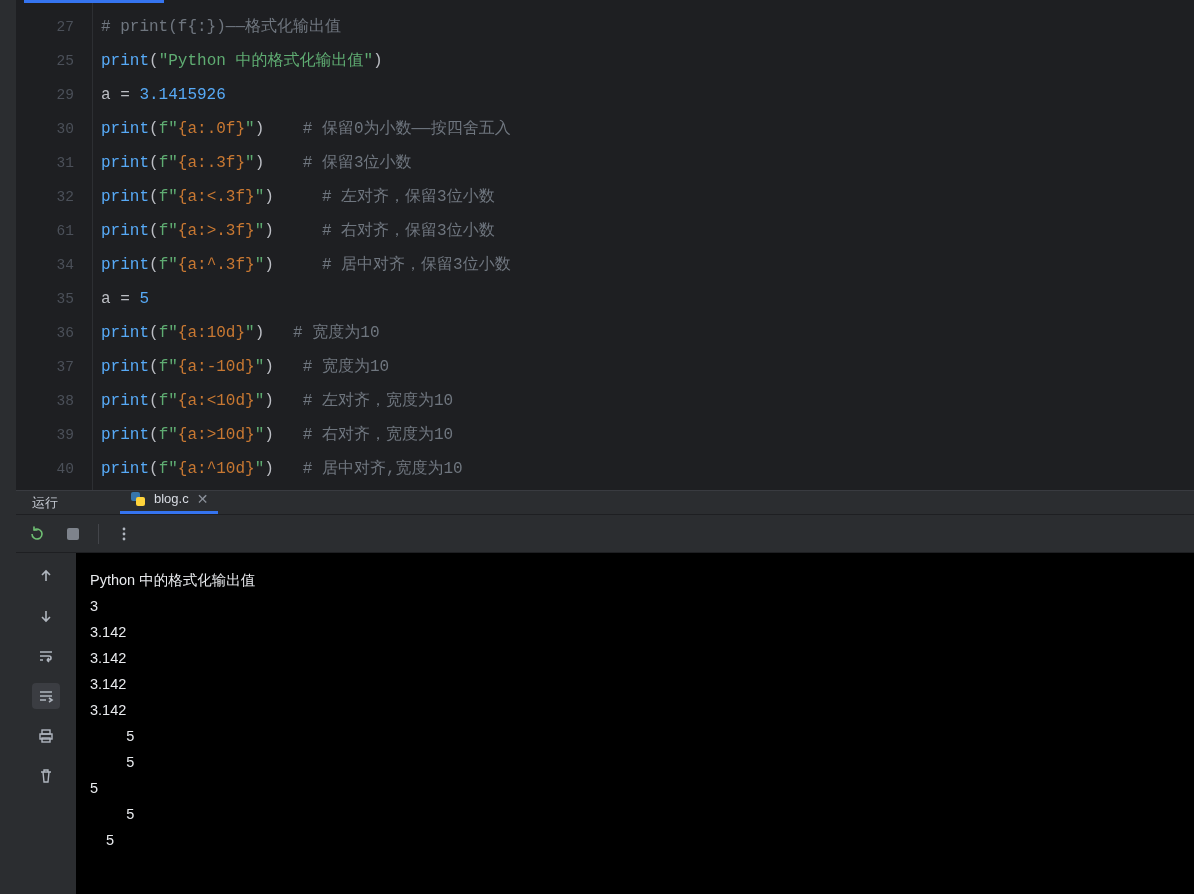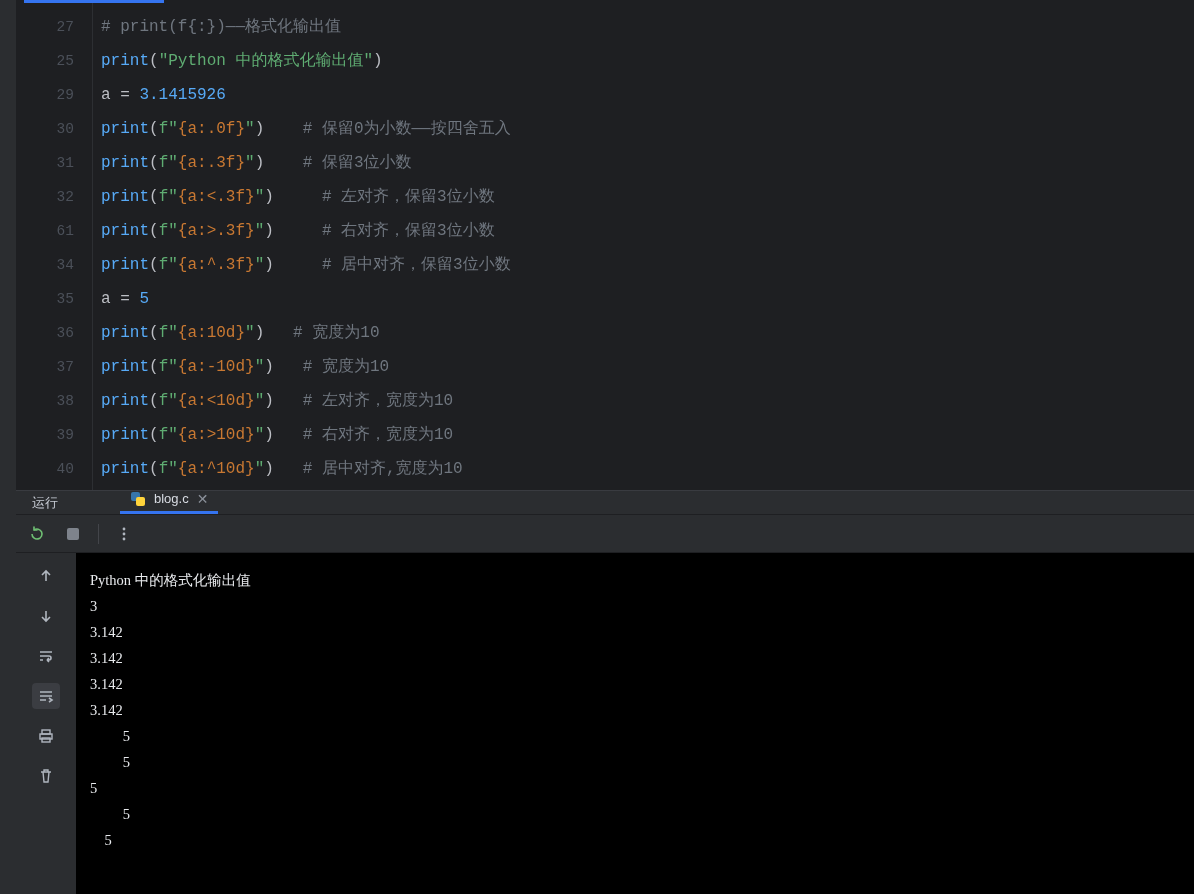--- a/index.html
+++ b/index.html
@@ -168,21 +168,21 @@
   .run-side .sico.active { background: #3b3d42; }
   .run-side .sico svg { width: 16px; height: 16px; }
 
   .console {
     flex: 1;
     padding: 14px 0 0 14px;
     color: #e8eaed;
     font-size: 14.5px;
     line-height: 26px;
     white-space: pre;
-    font-family: Liberation Serif, serif;
+    font-family: Liberation Sans, sans-serif;
   }
 </style>
 </head>
 <body>
 
 <div class="root">
   <div class="left-rail"></div>
   <div class="main">
 
     <div class="editor-pane">

